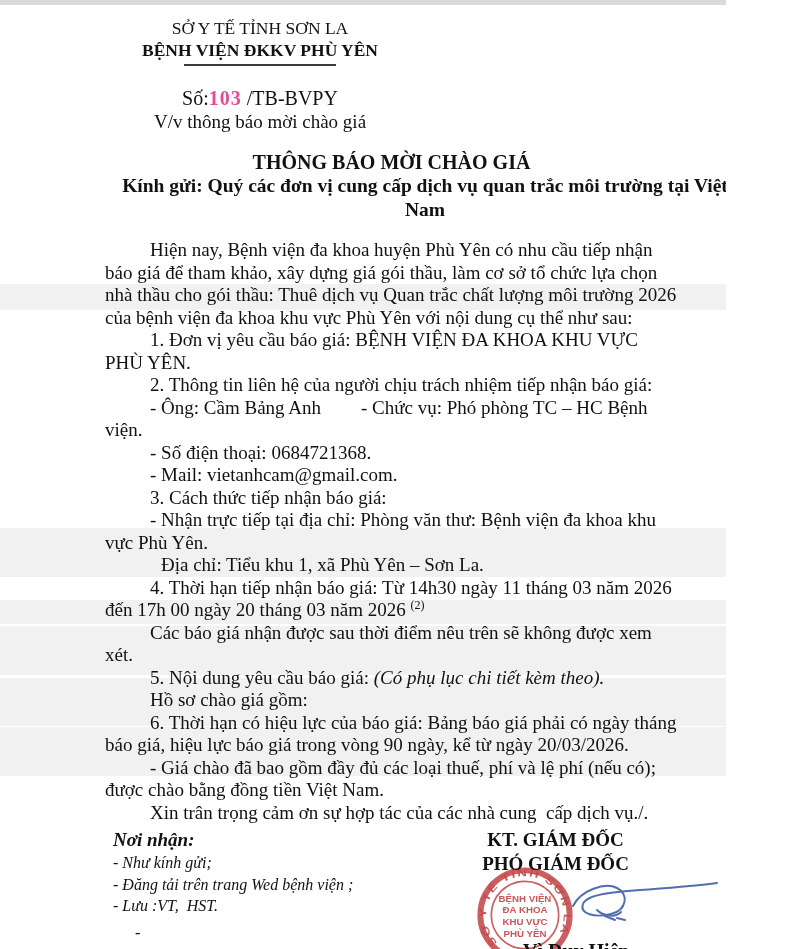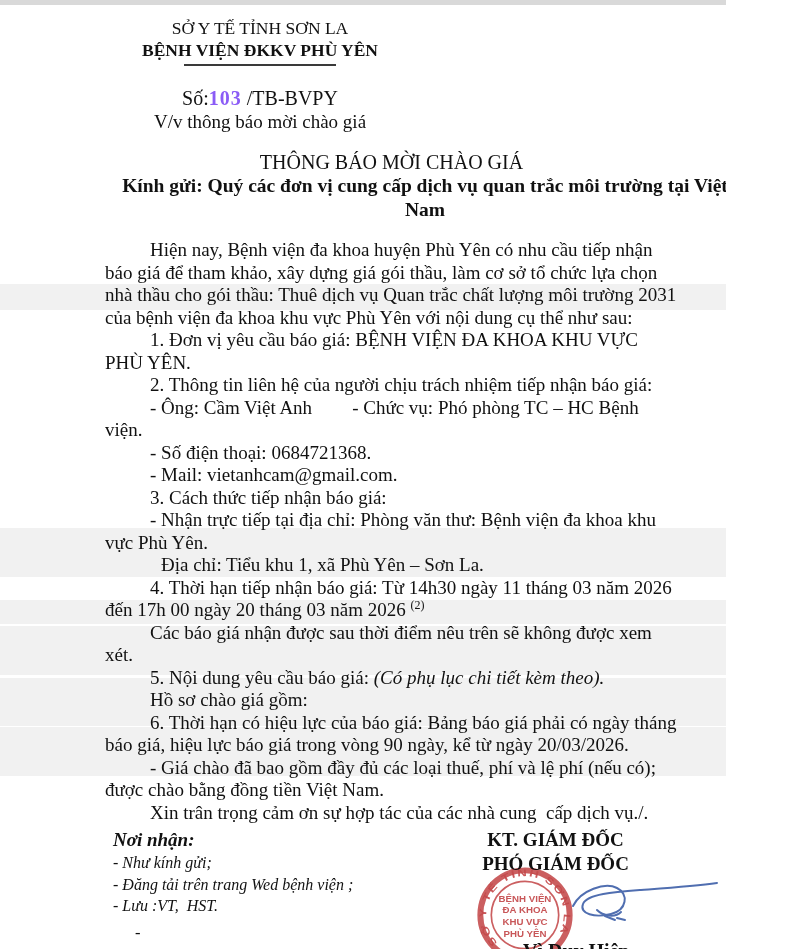--- a/index.html
+++ b/index.html
@@ -16,27 +16,27 @@
   .hdr{display:flex;}
   .hdr-left{width:310px;text-align:center;}
   .hdr-right{flex:1;text-align:center;}
   .dept{font-size:17.5px;line-height:22px;}
   .org{font-size:17.5px;font-weight:bold;line-height:22px;}
   .rule-left{width:152px;height:2px;background:#3a3a3a;margin:3px auto 0 auto;}
   .motto1{font-size:17px;font-weight:bold;line-height:22px;}
   .motto2{font-size:18px;font-weight:bold;line-height:24px;}
   .rule-right{width:186px;height:2px;background:#7a7a7a;margin:2px auto 0 auto;}
   .doc-no{font-size:20px;line-height:24px;margin-top:20px;}
-  .doc-no .no-val{color:#8b5cf6;font-weight:bold;letter-spacing:1px;}
+  .doc-no .no-val{color:#ec4899;font-weight:bold;letter-spacing:1px;}
   .subject{font-size:19px;line-height:24px;}
   .place-date{font-style:italic;font-size:18px;line-height:24px;margin-top:26px;}
 
   
   .title-block{margin-top:16px;text-align:center;}
-  .title{font-size:20px;font-weight:normal;line-height:24px;}
+  .title{font-size:20px;font-weight:bold;line-height:24px;}
   .salutation{font-size:19.5px;font-weight:bold;line-height:24px;width:640px;margin:0 auto;}
 
   
   .body{margin-top:17px;font-size:19px;line-height:22.5px;}
   .body p{margin:0;text-indent:45px;}
   .body p.indent-more{text-indent:56px;}
   .pre{white-space:pre-wrap;}
   .sup{font-size:12px;vertical-align:7px;line-height:0;}
   .it{font-style:italic;}
   .spacer{display:inline-block;width:40px;}
@@ -78,24 +78,24 @@
         <div class="subject">V/v thông báo mời chào giá</div>
       </div>
     </div>
 
     <div class="title-block">
       <div class="title">THÔNG BÁO MỜI CHÀO GIÁ</div>
       <div class="salutation">Kính gửi: Quý các đơn vị cung cấp dịch vụ quan trắc môi trường tại Việt Nam</div>
     </div>
 
     <div class="body">
-      <p>Hiện nay, Bệnh viện đa khoa huyện Phù Yên có nhu cầu tiếp nhận báo giá để tham khảo, xây dựng giá gói thầu, làm cơ sở tổ chức lựa chọn nhà thầu cho gói thầu: Thuê dịch vụ Quan trắc chất lượng môi trường 2031 của bệnh viện đa khoa khu vực Phù Yên với nội dung cụ thể như sau:</p>
+      <p>Hiện nay, Bệnh viện đa khoa huyện Phù Yên có nhu cầu tiếp nhận báo giá để tham khảo, xây dựng giá gói thầu, làm cơ sở tổ chức lựa chọn nhà thầu cho gói thầu: Thuê dịch vụ Quan trắc chất lượng môi trường 2026 của bệnh viện đa khoa khu vực Phù Yên với nội dung cụ thể như sau:</p>
       <p>1. Đơn vị yêu cầu báo giá: BỆNH VIỆN ĐA KHOA KHU VỰC PHÙ YÊN.</p>
       <p>2. Thông tin liên hệ của người chịu trách nhiệm tiếp nhận báo giá:</p>
-      <p><span>- Ông: Cầm Việt Anh</span><span class="spacer"></span><span>- Chức vụ: Phó phòng TC – HC Bệnh viện.</span></p>
+      <p><span>- Ông: Cầm Bảng Anh</span><span class="spacer"></span><span>- Chức vụ: Phó phòng TC – HC Bệnh viện.</span></p>
       <p>- Số điện thoại: 0684721368.</p>
       <p>- Mail: vietanhcam@gmail.com.</p>
       <p>3. Cách thức tiếp nhận báo giá:</p>
       <p>- Nhận trực tiếp tại địa chỉ: Phòng văn thư: Bệnh viện đa khoa khu vực Phù Yên.</p>
       <p class="indent-more">Địa chỉ: Tiểu khu 1, xã Phù Yên – Sơn La.</p>
       <p><span>4. Thời hạn tiếp nhận báo giá: Từ 14h30 ngày 11 tháng 03 năm 2026 đến 17h 00 ngày 20 tháng 03 năm 2026 </span><span class="sup">(2)</span></p>
       <p>Các báo giá nhận được sau thời điểm nêu trên sẽ không được xem xét.</p>
       <p><span>5. Nội dung yêu cầu báo giá: </span><span class="it">(Có phụ lục chi tiết kèm theo).</span></p>
       <p>Hồ sơ chào giá gồm:</p>
       <p>6. Thời hạn có hiệu lực của báo giá: Bảng báo giá phải có ngày tháng báo giá, hiệu lực báo giá trong vòng 90 ngày, kể từ ngày 20/03/2026.</p>

